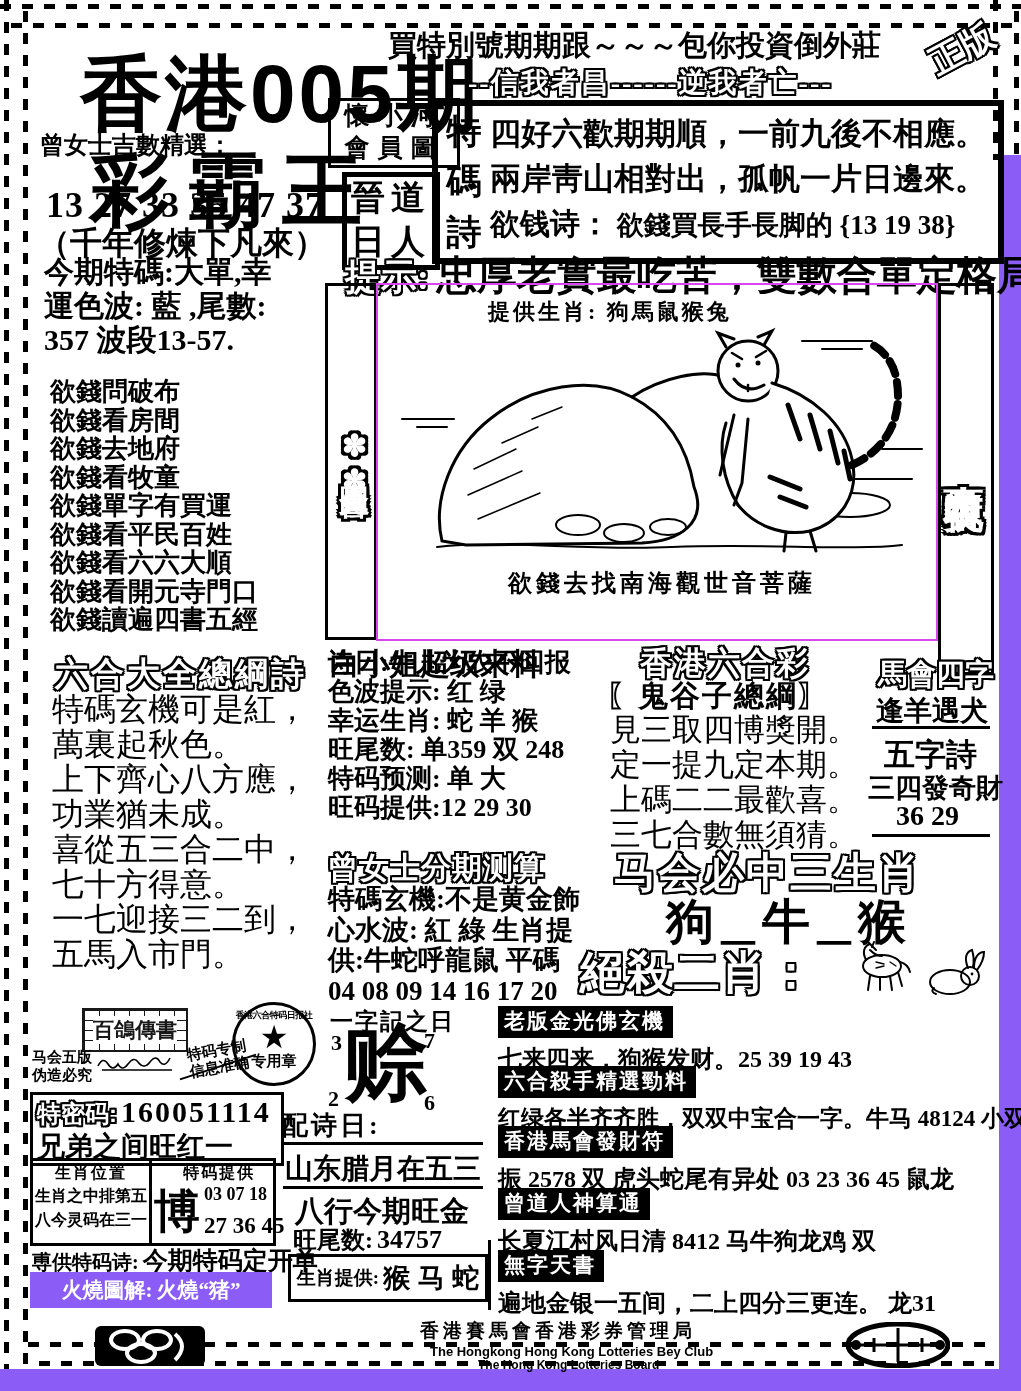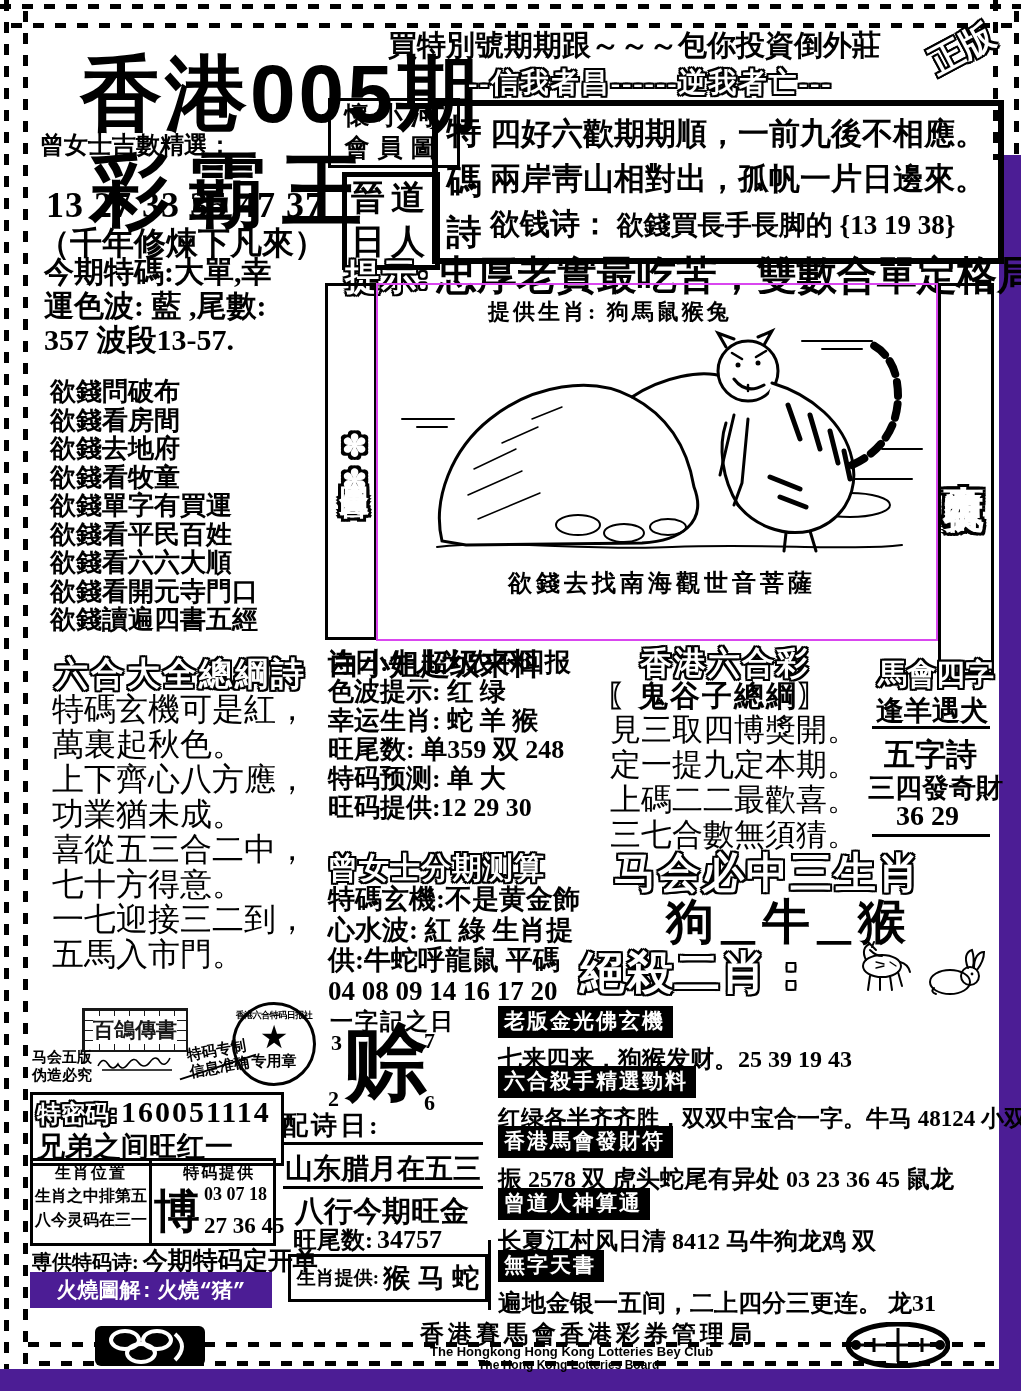--- a/index.html
+++ b/index.html
@@ -13,21 +13,21 @@
   .outline3{color:#fff;text-shadow:3px 3px 0 #000,-3px -3px 0 #000,3px -3px 0 #000,-3px 3px 0 #000,0 3px 0 #000,0 -3px 0 #000,3px 0 0 #000,-3px 0 0 #000;}
   .vtext{writing-mode:vertical-rl;text-orientation:upright;}
   .cren-h{background-image:
      repeating-linear-gradient(90deg,#000 0 11px,transparent 11px 22px),
      repeating-linear-gradient(90deg,transparent 0 11px,#000 11px 22px);
      background-size:100% 5px,100% 5px;background-position:0 0,0 100%;background-repeat:no-repeat;}
   .cren-v{background-image:
      repeating-linear-gradient(180deg,#000 0 11px,transparent 11px 22px),
      repeating-linear-gradient(180deg,transparent 0 11px,#000 11px 22px);
      background-size:5px 100%,5px 100%;background-position:0 0,100% 0;background-repeat:no-repeat;}
-  .blackbar{background:#4c1d95;font-family:Liberation Mono, monospace;}
+  .blackbar{background:#8b5cf6;}
   .hdr-tag{display:inline-block;background:#000;color:#fff;padding:1px 8px 3px 6px;
            font-size:21px;font-weight:700;letter-spacing:2px;}
   .body-line{font-size:24px;font-weight:600;white-space:nowrap;}
   .seal{border:3px solid #000;display:grid;text-align:center;font-weight:900;}
   .rule{border-top:3px solid #000;}
   svg{display:block;}
 </style>
 </head>
 <body>
 
@@ -302,21 +302,21 @@
     <div class="body-line" style="margin-top:5px;text-align:right;">遍地金银一五间，二上四分三更连。 龙31</div>
   </div>
 
   <svg class="abs" style="left:95px;top:1326px;" width="110" height="40" viewBox="0 0 110 40">
     <rect x="0" y="0" width="110" height="40" rx="6" fill="#000"></rect>
     <ellipse cx="30" cy="14" rx="14" ry="9" fill="none" stroke="#fff" stroke-width="4"></ellipse>
     <ellipse cx="62" cy="14" rx="14" ry="9" fill="none" stroke="#fff" stroke-width="4"></ellipse>
     <ellipse cx="46" cy="27" rx="14" ry="9" fill="none" stroke="#fff" stroke-width="4"></ellipse>
     <path d="M80,8 q14,12 0,26" stroke="#fff" stroke-width="4" fill="none"></path>
   </svg>
-  <div class="abs b nowrap" style="left:420px;top:1318px;font-size:24px;letter-spacing:4px;">香港賽馬會香港彩券管理局</div>
+  <div class="abs b nowrap" style="left:420px;top:1318px;font-size:19px;letter-spacing:4px;">香港賽馬會香港彩券管理局</div>
   <div class="abs bb sans nowrap" style="left:430px;top:1344px;font-size:13px;">The Hongkong Hong Kong Lotteries Bey Club</div>
   <div class="abs b sans nowrap" style="left:478px;top:1358px;font-size:12px;">The Hong Kong Lotteries Board</div>
   <svg class="abs" style="left:846px;top:1322px;" width="104" height="46" viewBox="0 0 104 46">
     <ellipse cx="52" cy="23" rx="50" ry="21" fill="none" stroke="#000" stroke-width="5"></ellipse>
     <path d="M10,23 h84 M52,6 v34 M28,16 v14 M76,16 v14" stroke="#000" stroke-width="3" fill="none"></path>
     <circle cx="10" cy="23" r="5" fill="#000"></circle>
     <circle cx="94" cy="23" r="5" fill="#000"></circle>
   </svg>
 
 </div>

